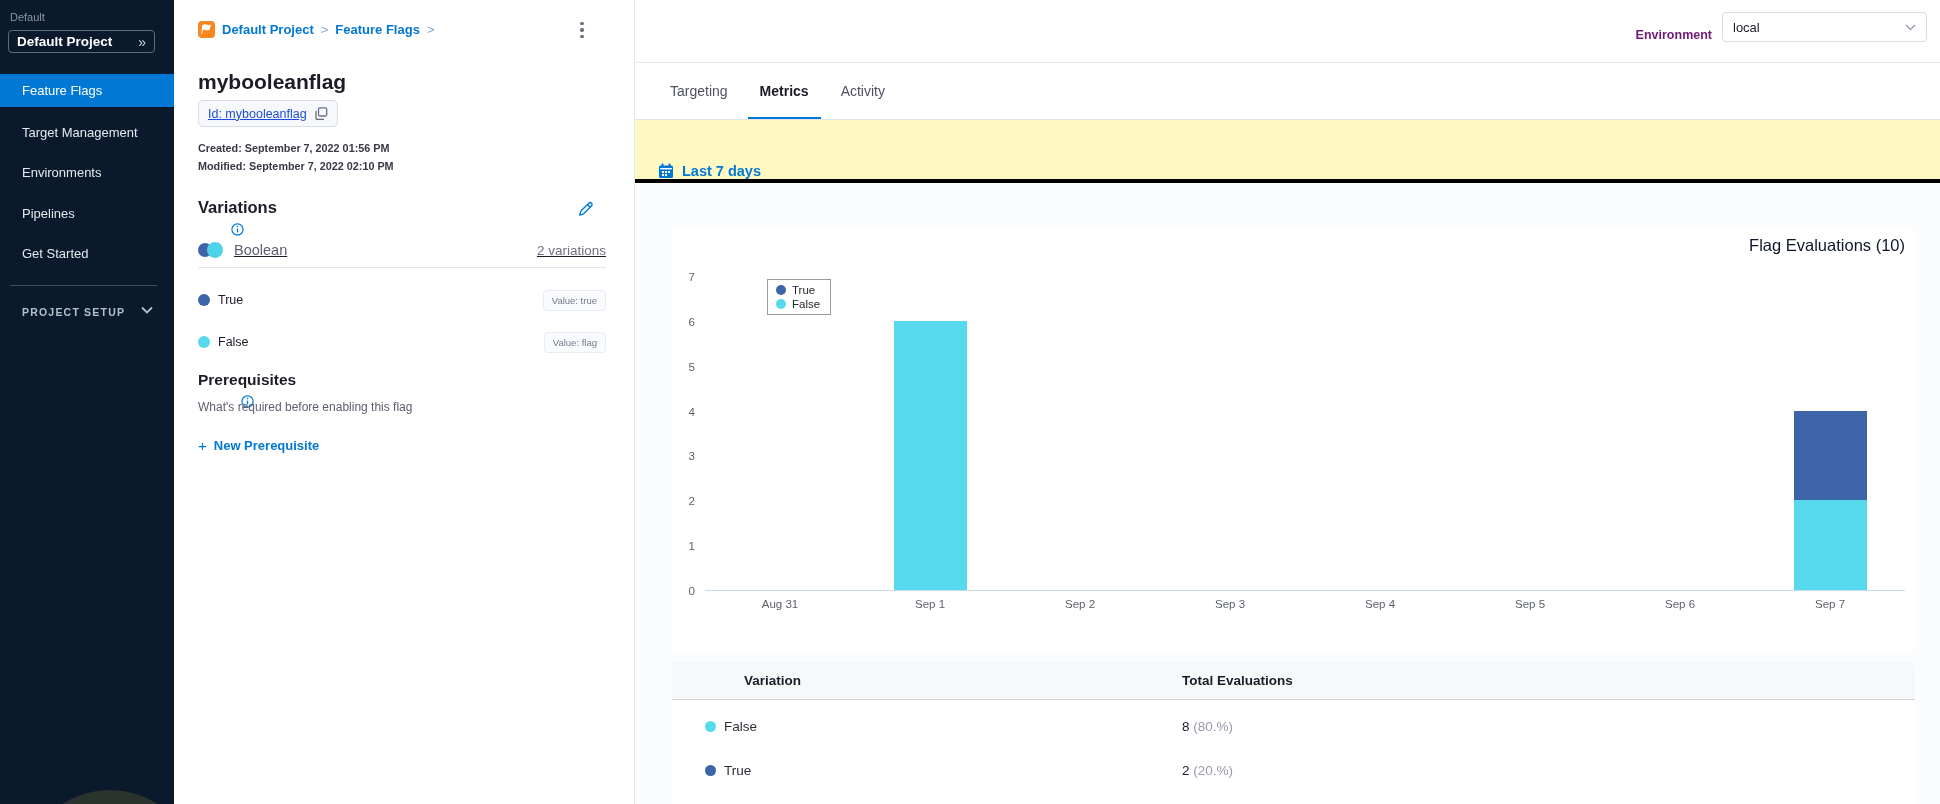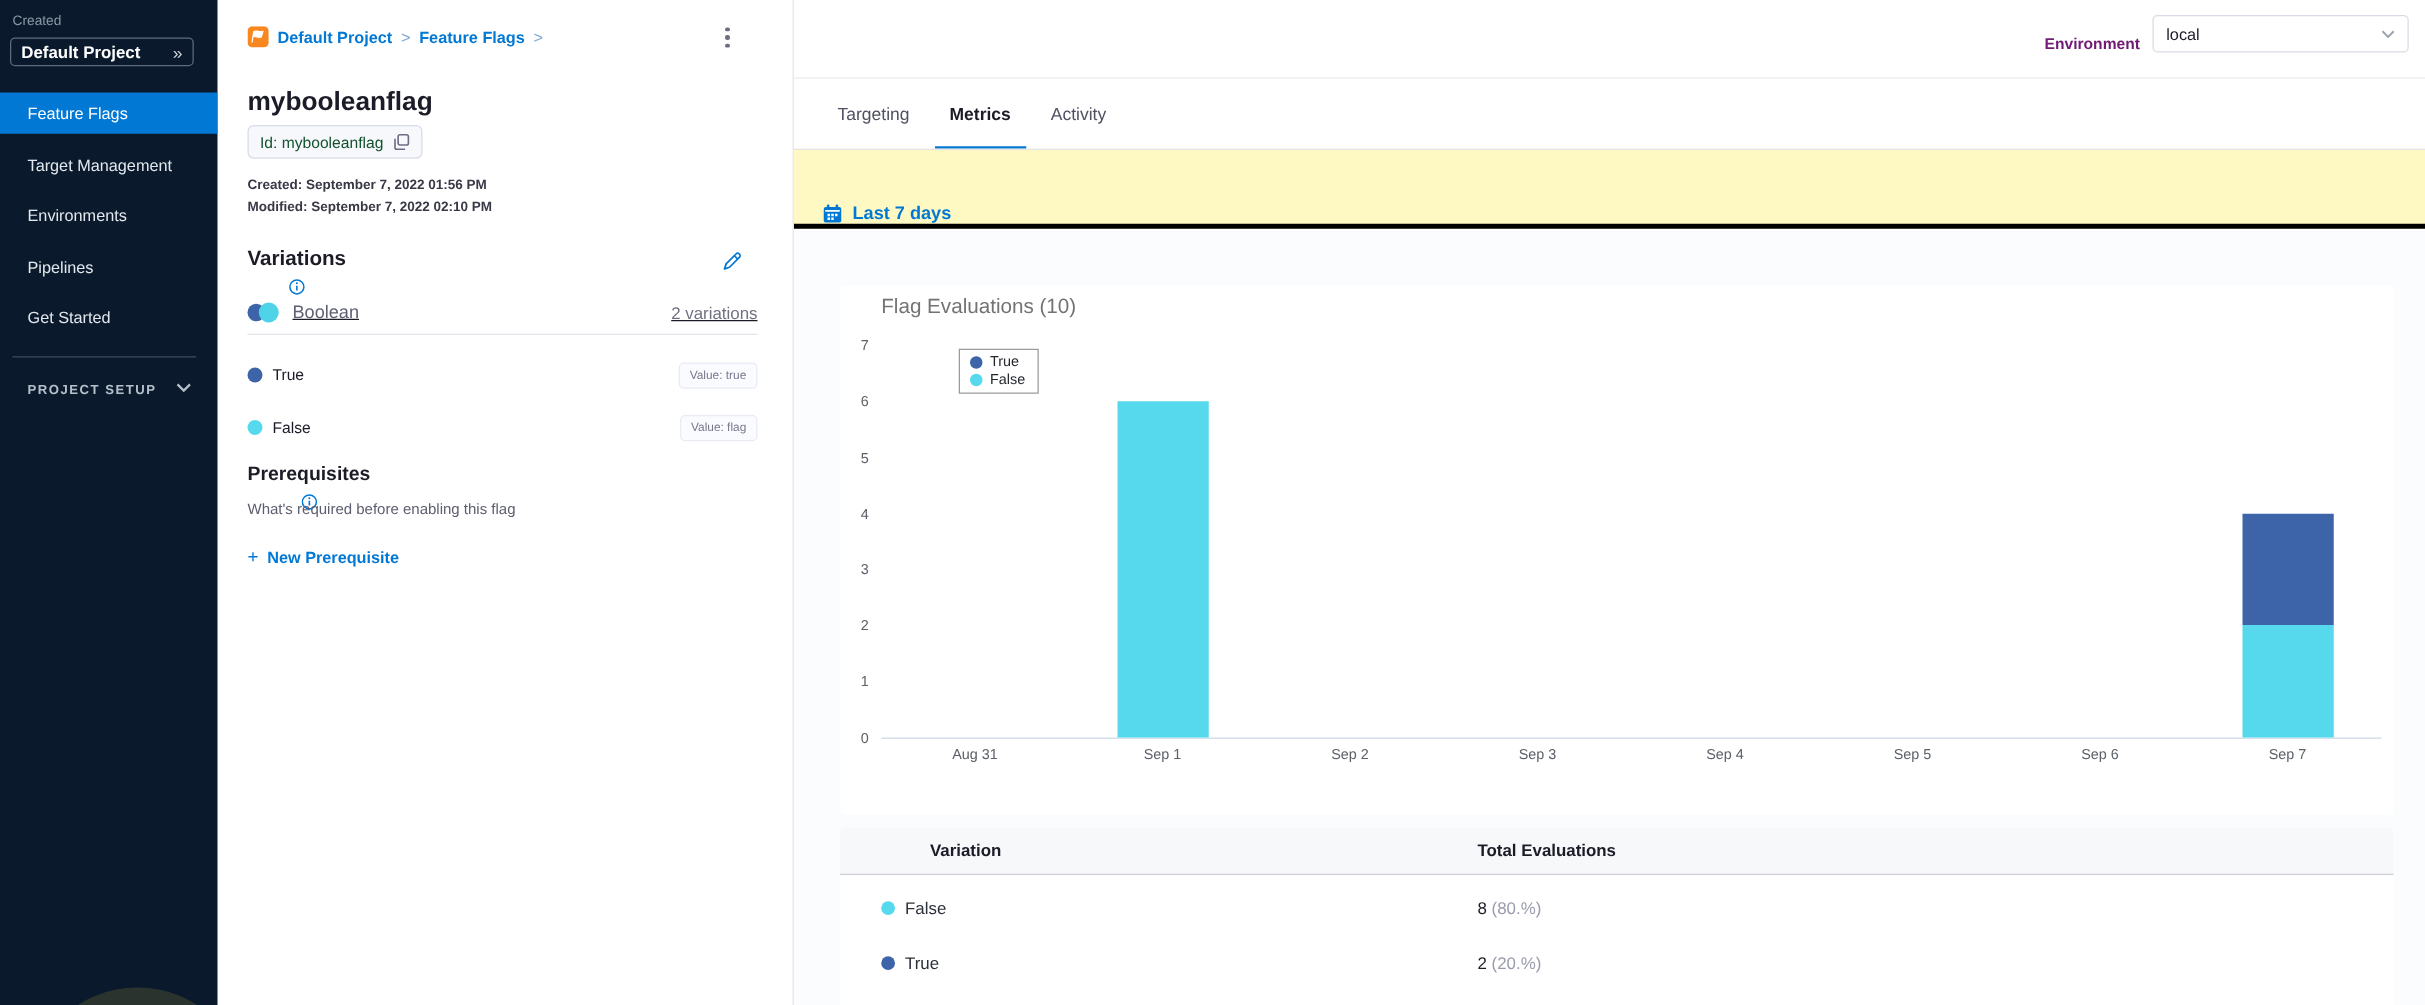--- a/index.html
+++ b/index.html
@@ -30,21 +30,21 @@
   .crumbs { position:absolute; left:24px; top:21px; display:flex; align-items:center; gap:7px;
     font-size:13px; font-weight:600; }
   .crumb { color:#0278d5; cursor:pointer; }
   .crumb-sep { color:#7fa8d4; font-weight:normal; }
   .kebab { position:absolute; right:42px; top:18px; width:20px; height:24px; display:flex;
     flex-direction:column; align-items:center; justify-content:center; gap:3px; cursor:pointer; }
   .kebab i { width:3.5px; height:3.5px; border-radius:50%; background:#6c6e80; }
   .flag-title { position:absolute; left:24px; top:70px; font-size:21px; font-weight:bold; color:#1c1c28; }
   .id-chip { position:absolute; left:24px; top:100px; height:27px; display:inline-flex;
     align-items:center; gap:8px; padding:0 9px; background:#f6f8fc; border:1px solid #d8dbe8;
-    border-radius:5px; font-size:12.5px; color:#14532d; }
+    border-radius:5px; font-size:12.5px; color:#1d4ed8;text-decoration:underline; }
   .meta-line { position:absolute; left:24px; font-size:10.8px; font-weight:bold; color:#383946; }
   .sec-head { font-size:16.5px; font-weight:bold; color:#1c1c28; display:flex; align-items:center; gap:6px;flex-direction:column; }
   .bool-row { position:absolute; left:24px; top:242px; width:408px; display:flex; align-items:flex-end;text-decoration:underline; }
   .bool-icon { position:relative; width:26px; height:16px; margin-right:10px; }
   .bool-icon .c1 { position:absolute; left:0; top:1px; width:14px; height:14px; border-radius:50%; background:#3d64a8; }
   .bool-icon .c2 { position:absolute; left:9px; top:0; width:16px; height:16px; border-radius:50%; background:#4fd3e8; }
   .bool-label { font-size:14.5px; color:#5c5e72; }
   .var-count { margin-left:auto; font-size:13.5px; color:#6f7180; }
   .var-divider { position:absolute; left:24px; top:267px; width:408px; height:1px; background:#e4e4ea; }
   .var-row { position:absolute; left:24px; width:408px; height:24px; display:flex; align-items:center; }
@@ -76,22 +76,22 @@
   .date-band { position:absolute; left:0; top:119px; width:100%; height:64px; background:#fef9c3;
     border-top:1px solid #e3e4ea; border-bottom:4px solid #000000; display:flex; align-items:flex-end;
     padding-left:23px; }
   .date-btn { display:flex; align-items:center; gap:8px; color:#0278d5; font-size:14.5px;
     font-weight:600; cursor:pointer; }
   .content { position:absolute; left:0; top:184px; width:100%; height:620px; background:#fbfcfd; overflow:hidden; }
 
   
   .chart-card { position:absolute; left:37px; top:44px; width:1243px; height:424px;
     background:#fff; border-radius:4px; }
-  .chart-title { position:absolute; left:33px; top:8px; width:1200px; text-align:left;
-    font-size:16.5px; color:#737373; }
+  .chart-title { position:absolute; left:33px; top:8px; width:1200px; text-align:right;
+    font-size:16.5px; color:#0f172a; }
   .chart-plot { position:absolute; left:33px; top:49px; width:1200px; height:314px;
     border-bottom:1px solid #ccd9ea; }
   .ytick { position:absolute; left:-34px; width:24px; text-align:right; font-size:11.5px; color:#5c6169; }
   .xtick { position:absolute; top:321px; text-align:center; font-size:11.5px; color:#5c6169; }
   .bar-seg { position:absolute; width:73px; }
   .chart-legend { position:absolute; left:62px; top:2px; background:#fff; border:1px solid #9b9b9b;
     padding:4px 10px 4px 8px; display:flex; flex-direction:column; gap:2px; }
   .legend-row { display:flex; align-items:center; gap:6px; font-size:11.5px; color:#23262c; }
   .legend-dot { width:10px; height:10px; border-radius:50%; }
 
@@ -107,21 +107,21 @@
   .tcell-val { position:absolute; left:510px; top:9px; font-size:13.5px; color:#1c1c28; }
   .tcell-val .pct { color:#9a9bac; }
   .tdot { width:11px; height:11px; border-radius:50%; }
 
   svg { display:block; }
 </style>
 </head>
 <body>
 
 <div class="sidebar">
-  <div class="proj-label">Created</div>
+  <div class="proj-label">Default</div>
   <div class="proj-select">
     <span>Default Project</span>
     <span class="dbl">»</span>
   </div>
   <div class="nav-item active" style="top:74px;">Feature Flags</div>
   <div class="nav-item" style="top:125px;">Target Management</div>
   <div class="nav-item" style="top:165px;">Environments</div>
   <div class="nav-item" style="top:206px;">Pipelines</div>
   <div class="nav-item" style="top:246px;">Get Started</div>
   <div class="side-divider"></div>

